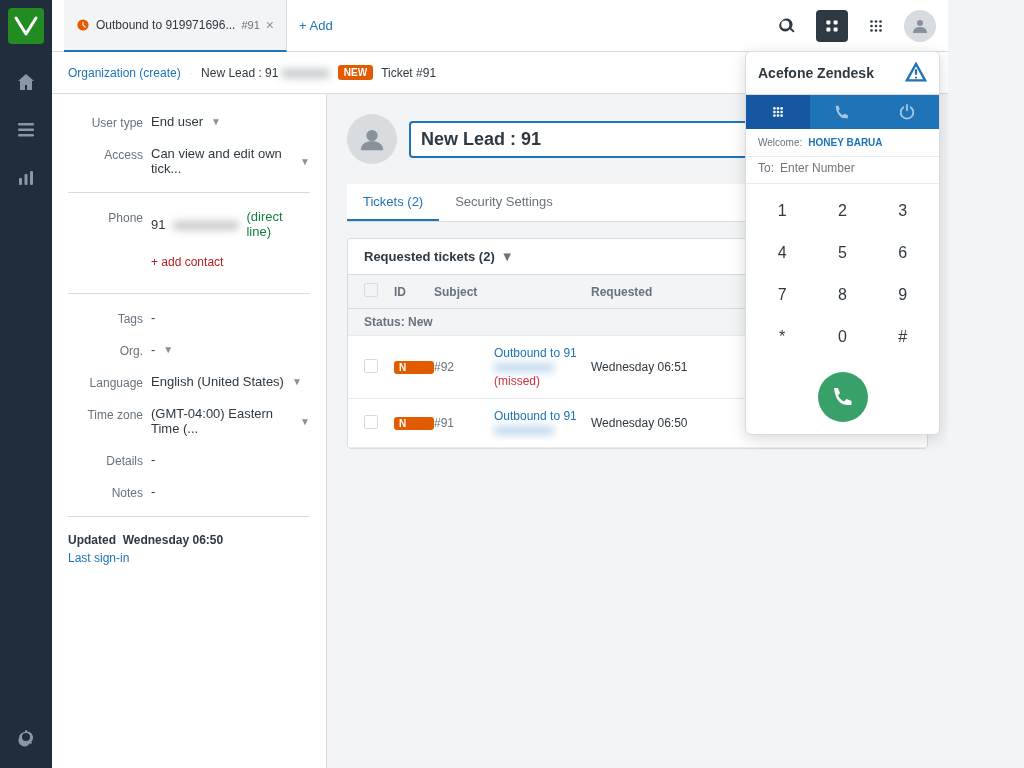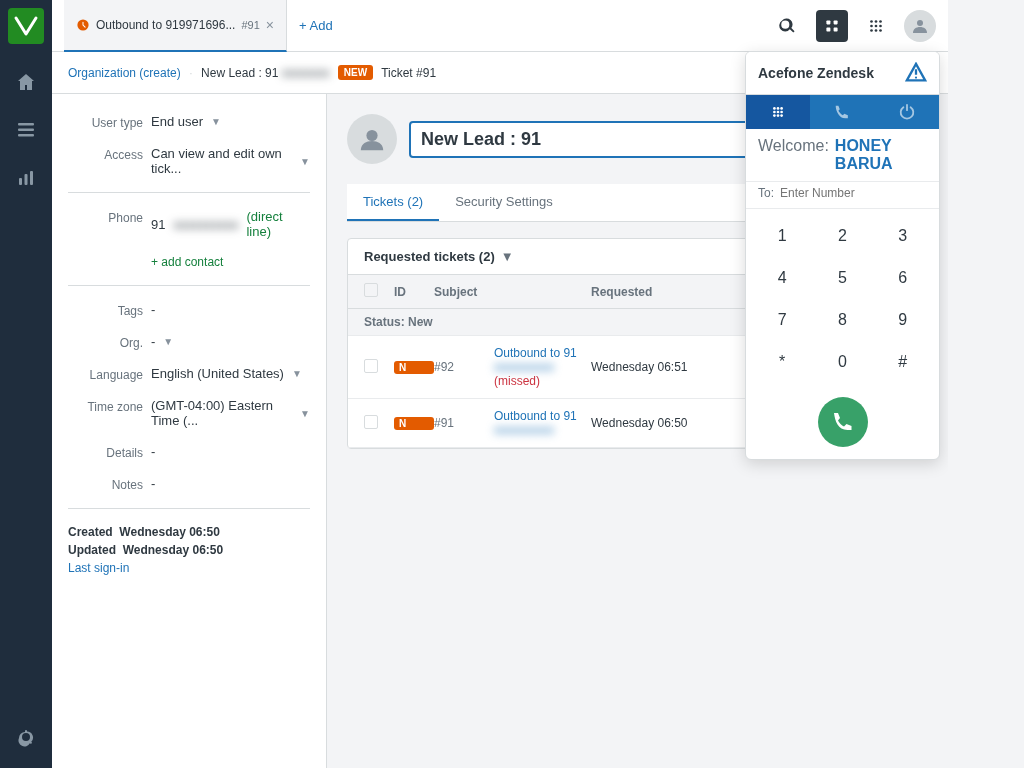--- a/index.html
+++ b/index.html
@@ -32,21 +32,21 @@
 
     
     .main-area { position: absolute; top: 94px; left: 52px; right: 0; bottom: 0; display: flex; background: #f3f4f6; }
 
     
     .user-panel { width: 275px; background: #fff; border-right: 1px solid #d8dcde; overflow-y: auto; flex-shrink: 0; padding: 20px 16px; }
     .field-row { display: flex; align-items: flex-start; margin-bottom: 16px; gap: 8px; }
     .field-label { font-size: 12px; color: #68737d; width: 75px; flex-shrink: 0; text-align: right; padding-top: 2px; }
     .field-value { flex: 1; font-size: 13px; color: #2f3941; display: flex; align-items: center; gap: 8px; }
     .field-value .caret { color: #87929d; font-size: 10px; }
-    .add-contact { color: #15803d; font-size: 12px; cursor: pointer; margin-left: 83px; margin-bottom: 16px; }
+    .add-contact { color: #b91c1c; font-size: 12px; cursor: pointer; margin-left: 83px; margin-bottom: 24px; }
     .divider { height: 1px; background: #d8dcde; margin: 4px 0 16px; }
     .meta-info { font-size: 12px; color: #68737d; margin-bottom: 4px; }
     .meta-info span { color: #2f3941; font-weight: 600; }
     .last-signin { color: #1f73b7; font-size: 12px; cursor: pointer; margin-top: 4px; }
 
     
     .tickets-panel { flex: 1; background: #f3f4f6; overflow-y: auto; padding: 20px; }
     .user-header { display: flex; align-items: center; gap: 12px; margin-bottom: 20px; }
     .avatar { width: 50px; height: 50px; border-radius: 50%; background: #d8dcde; display: flex; align-items: center; justify-content: center; color: #87929d; font-size: 20px; }
     .user-name-input { border: 2px solid #1f73b7; border-radius: 4px; font-size: 18px; font-weight: 600; color: #2f3941; padding: 6px 10px; outline: none; width: 380px; }
@@ -69,21 +69,21 @@
     .cb { width: 14px; height: 14px; border: 1px solid #d8dcde; border-radius: 2px; display: inline-block; }
 
     
     .acefone-panel { position: absolute; top: 51px; right: 8px; width: 195px; background: #fff; border: 1px solid #d8dcde; border-radius: 6px; box-shadow: 0 4px 16px rgba(0,0,0,0.15); z-index: 100; overflow: hidden; }
     .acefone-header { display: flex; align-items: center; justify-content: space-between; padding: 10px 12px; background: #fff; border-bottom: 1px solid #d8dcde; }
     .acefone-title { font-size: 14px; font-weight: 600; color: #2f3941; }
     .acefone-tabs { display: flex; background: #1f73b7; }
     .acefone-tab { flex: 1; padding: 8px; display: flex; align-items: center; justify-content: center; cursor: pointer; color: rgba(255,255,255,0.6); }
     .acefone-tab.active { background: #1557a0; color: #fff; }
     .acefone-tab svg { width: 18px; height: 18px; }
-    .acefone-welcome { padding: 8px 12px; font-size: 16px; display: flex; gap: 6px; border-bottom: 1px solid #e9ebed; }
+    .acefone-welcome { padding: 8px 12px; font-size: 10px; display: flex; gap: 6px; border-bottom: 1px solid #e9ebed; }
     .acefone-welcome .label { color: #68737d; }
     .acefone-welcome .name { color: #1f73b7; font-weight: 600; }
     .acefone-to { padding: 4px 12px 8px; font-size: 12px; display: flex; gap: 6px; align-items: center; border-bottom: 1px solid #e9ebed; }
     .acefone-to .to-label { color: #68737d; }
     .acefone-to input { border: none; outline: none; font-size: 12px; color: #87929d; flex: 1; }
     .dialpad { padding: 8px; display: grid; grid-template-columns: repeat(3, 1fr); gap: 4px; }
     .dial-btn { height: 38px; display: flex; align-items: center; justify-content: center; font-size: 16px; font-weight: 500; color: #2f3941; cursor: pointer; border-radius: 50%; }
     .dial-call { display: flex; justify-content: center; padding: 8px 8px 12px; }
     .call-btn { width: 50px; height: 50px; border-radius: 50%; background: #38a169; display: flex; align-items: center; justify-content: center; cursor: pointer; }
     .call-btn svg { width: 24px; height: 24px; color: #fff; }
@@ -244,24 +244,20 @@
       </div>
       <div class="field-row">
         <span class="field-label">Details</span>
         <div class="field-value">-</div>
       </div>
       <div class="field-row">
         <span class="field-label">Notes</span>
         <div class="field-value">-</div>
       </div>
       <div class="divider"></div>
-      <div class="meta-info">
-        <span>Created</span>
-        &nbsp;<span style="color:#2f3941;font-weight:600;">Wednesday 06:50</span>
-      </div>
       <div class="meta-info">
         <span>Updated</span>
         &nbsp;<span style="color:#2f3941;font-weight:600;">Wednesday 06:50</span>
       </div>
       <div class="last-signin">Last sign-in</div>
     </div>
 
     <div class="tickets-panel">
       <div class="user-header">
         <div class="avatar">

